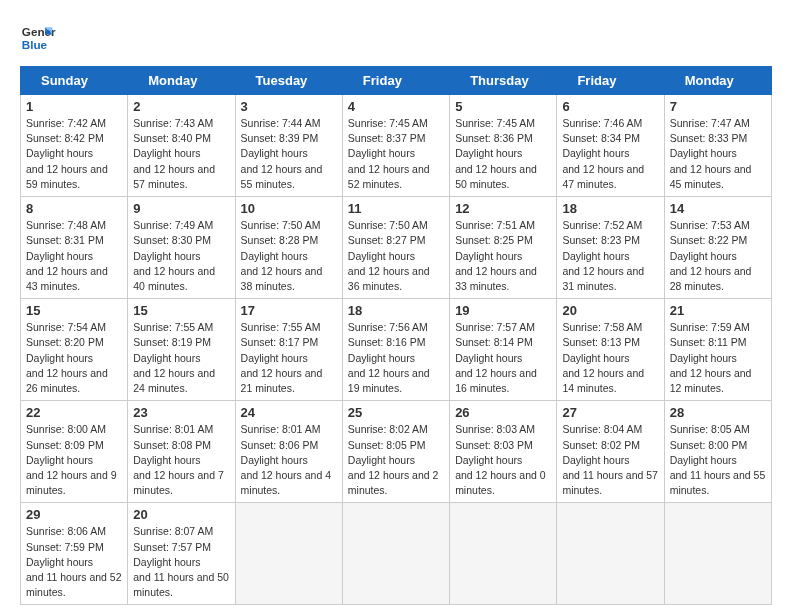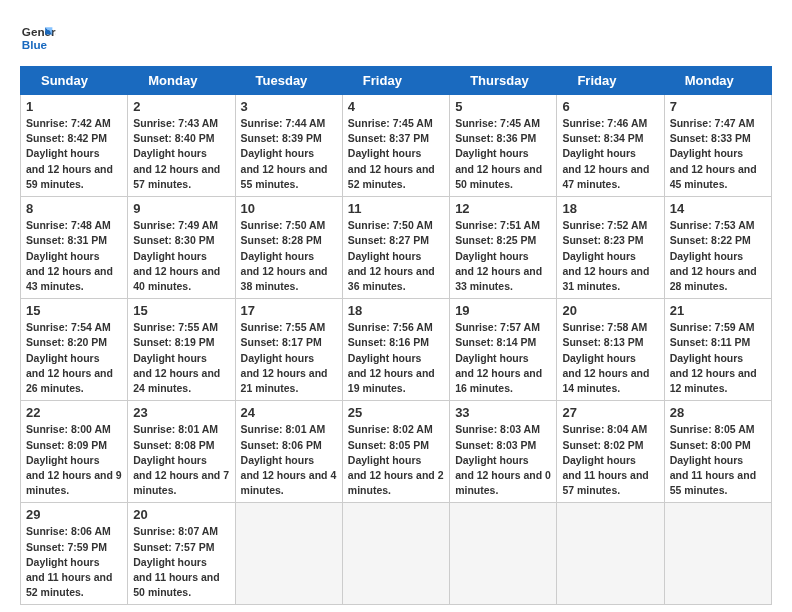--- a/index.html
+++ b/index.html
@@ -65,21 +65,20 @@
     }
     .day-num {
       font-size: 13px;
       font-weight: bold;
       display: block;
       margin-bottom: 2px;
     }
     .day-info {
       line-height: 1.45;
       font-size: 10.5px;
-      font-weight: bold;
     }
   </style>
 </head>
 <body>
 
 <div class="header-area">
   <div class="logo">
     <svg class="logo-icon" viewBox="0 0 40 40">
       <text x="2" y="18" font-size="13" font-weight="bold" fill="#333">General</text>
       <text x="2" y="32" font-size="13" font-weight="bold" fill="#1a6abf">Blue</text>
@@ -207,21 +206,21 @@
         </td>
         <td>
           <span class="day-num">24</span>
           <div class="day-info">Sunrise: 8:01 AM<br>Sunset: 8:06 PM<br>Daylight hours<br>and 12 hours and 4 minutes.</div>
         </td>
         <td>
           <span class="day-num">25</span>
           <div class="day-info">Sunrise: 8:02 AM<br>Sunset: 8:05 PM<br>Daylight hours<br>and 12 hours and 2 minutes.</div>
         </td>
         <td>
-          <span class="day-num">33</span>
+          <span class="day-num">26</span>
           <div class="day-info">Sunrise: 8:03 AM<br>Sunset: 8:03 PM<br>Daylight hours<br>and 12 hours and 0 minutes.</div>
         </td>
         <td>
           <span class="day-num">27</span>
           <div class="day-info">Sunrise: 8:04 AM<br>Sunset: 8:02 PM<br>Daylight hours<br>and 11 hours and 57 minutes.</div>
         </td>
         <td>
           <span class="day-num">28</span>
           <div class="day-info">Sunrise: 8:05 AM<br>Sunset: 8:00 PM<br>Daylight hours<br>and 11 hours and 55 minutes.</div>
         </td>

